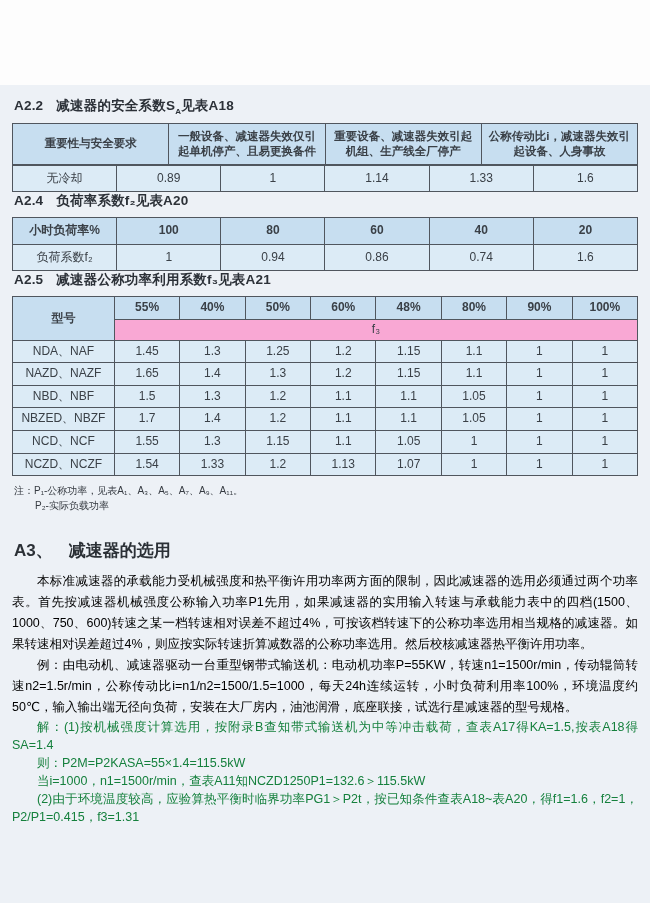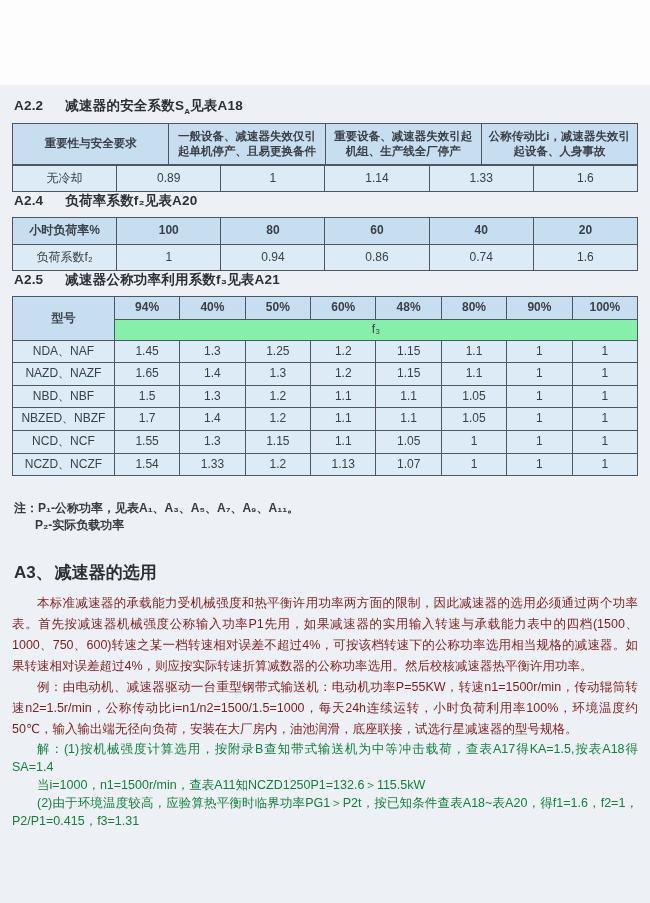--- a/index.html
+++ b/index.html
@@ -10,45 +10,45 @@
   }
   .scan-page {
     position:absolute; top:85px; left:0; width:650px; height:818px;
     background:#edf1f6; box-sizing:border-box; padding:12px 12px 0 12px;
     overflow:hidden; color:#363b42;
   }
   .sec-heading {
     font-size:13.5px; font-weight:700; color:#2c3138;
     margin:0 0 7px 2px; letter-spacing:0.2px;
   }
-  .sec-heading .num { margin-right:22px;text-align:right; }
+  .sec-heading .num { margin-right:13px;text-align:right; }
   sub { font-size:8px; }
   table {
     width:100%; border-collapse:collapse; table-layout:fixed;
     margin-bottom:0; border:1.5px solid #50565e;
   }
   th, td {
     border:1px solid #50565e; text-align:center; vertical-align:middle;
     font-size:12px; color:#3a4047; padding:5px 3px; line-height:1.3;
   }
   tr.hd th { background:#c7def0; font-weight:700; }
   tr.bd td { background:#dcebf6; font-weight:400; }
   table.t-a18 th { font-size:11.5px; }
   table.t-a21 th, table.t-a21 td { padding:3px 2px; }
-  table.t-a21 tr.subhd th { background:#86efac; font-weight:400; padding:2px; }
-  .note { font-size:12px; line-height:1.45; margin:24px 0 0 2px; color:#363b42;font-weight:bold; }
+  table.t-a21 tr.subhd th { background:#f9a8d4; font-weight:400; padding:2px; }
+  .note { font-size:10px; line-height:1.45; margin:8px 0 0 2px; color:#363b42; }
   .note .l2 { padding-left:21px; }
   .a3-heading {
     font-size:17px; font-weight:700; color:#2b3036;
     margin:26px 0 9px 2px;
   }
-  .a3-heading .num { margin-right:2px; }
+  .a3-heading .num { margin-right:16px; }
   .para {
     font-size:12.5px; line-height:21px; text-align:justify;
-    text-indent:2em; margin:0; color:#7f1d1d;
+    text-indent:2em; margin:0; color:#000000;
   }
   .sol-line {
     font-size:12.5px; line-height:18px; text-align:justify;
     text-indent:2em; margin:0; color:#15803d;
   }
 </style>
 </head>
 <body>
 
 <div class="scan-page">
@@ -104,21 +104,21 @@
   </tbody>
     </table>
 
   <div class="sec-heading">
     <span class="num">A2.5</span><span>减速器公称功率利用系数f₃见表A21</span>
   </div>
   <table class="t-a21">
     <tbody>
         <tr class="hd">
       <th rowspan="2" style="width:15.5%">型号</th>
-      <th>94%</th>
+      <th>55%</th>
       <th>40%</th>
       <th>50%</th>
       <th>60%</th>
       <th>48%</th>
       <th>80%</th>
       <th>90%</th>
       <th>100%</th>
     </tr>
     <tr class="subhd">
       <th colspan="8">f₃</th>
@@ -198,16 +198,17 @@
     <div class="l1">注：P₁-公称功率，见表A₁、A₃、A₅、A₇、A₉、A₁₁。</div>
     <div class="l2">P₂-实际负载功率</div>
   </div>
 
   <div class="a3-heading">
     <span class="num">A3、</span><span>减速器的选用</span>
   </div>
   <p class="para">本标准减速器的承载能力受机械强度和热平衡许用功率两方面的限制，因此减速器的选用必须通过两个功率表。首先按减速器机械强度公称输入功率P1先用，如果减速器的实用输入转速与承载能力表中的四档(1500、1000、750、600)转速之某一档转速相对误差不超过4%，可按该档转速下的公称功率选用相当规格的减速器。如果转速相对误差超过4%，则应按实际转速折算减数器的公称功率选用。然后校核减速器热平衡许用功率。</p>
   <p class="para">例：由电动机、减速器驱动一台重型钢带式输送机：电动机功率P=55KW，转速n1=1500r/min，传动辊筒转速n2=1.5r/min，公称传动比i=n1/n2=1500/1.5=1000，每天24h连续运转，小时负荷利用率100%，环境温度约50℃，输入输出端无径向负荷，安装在大厂房内，油池润滑，底座联接，试选行星减速器的型号规格。</p>
   <div class="sol-line">解：(1)按机械强度计算选用，按附录B查知带式输送机为中等冲击载荷，查表A17得KA=1.5,按表A18得SA=1.4</div>
+  <div class="sol-line">则：P2M=P2KASA=55×1.4=115.5kW</div>
   <div class="sol-line">当i=1000，n1=1500r/min，查表A11知NCZD1250P1=132.6＞115.5kW</div>
   <div class="sol-line">(2)由于环境温度较高，应验算热平衡时临界功率PG1＞P2t，按已知条件查表A18~表A20，得f1=1.6，f2=1，P2/P1=0.415，f3=1.31</div>
 
 </div>
 
 </body></html>

